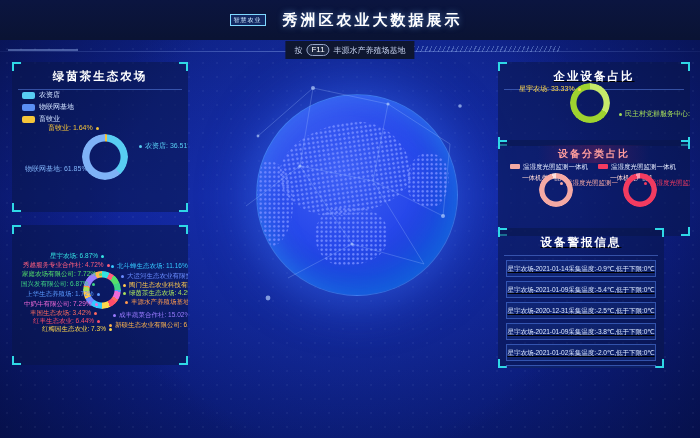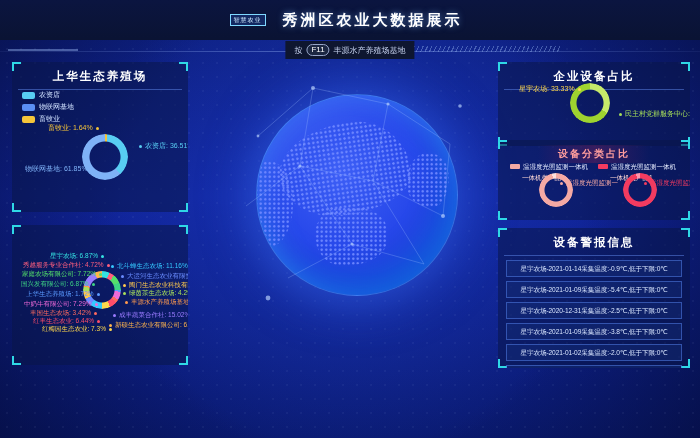--- a/index.html
+++ b/index.html
@@ -38,23 +38,23 @@
     background-image:
       linear-gradient(#2fd8e6,#2fd8e6),linear-gradient(#2fd8e6,#2fd8e6),
       linear-gradient(#2fd8e6,#2fd8e6),linear-gradient(#2fd8e6,#2fd8e6),
       linear-gradient(#2fd8e6,#2fd8e6),linear-gradient(#2fd8e6,#2fd8e6),
       linear-gradient(#2fd8e6,#2fd8e6),linear-gradient(#2fd8e6,#2fd8e6);
     background-repeat:no-repeat;
     background-size:9px 2px,2px 9px,9px 2px,2px 9px,9px 2px,2px 9px,9px 2px,2px 9px;
     background-position:left top,left top,right top,right top,left bottom,left bottom,right bottom,right bottom;}
   .p1{left:12px;top:62px;width:176px;height:150px;}
   .p2{left:12px;top:225px;width:176px;height:140px;}
-  .p3{left:498px;top:62px;width:192px;height:84px;}
-  .p4{left:498px;top:140px;width:192px;height:80px;}
-  .p5{left:498px;top:228px;width:192px;height:140px;}
+  .p3{left:498px;top:62px;width:192px;height:84px;text-decoration:underline;}
+  .p4{left:498px;top:140px;width:192px;height:96px;}
+  .p5{left:498px;top:228px;width:166px;height:140px;text-decoration:underline;}
   .ptitle{text-align:center;color:#ffffff;font-weight:bold;font-size:11.5px;letter-spacing:2px;
     padding:7px 0 5px;margin:0 6px;border-bottom:1px solid rgba(95,135,235,.5);}
   .ptitle4{width:112px;margin:5px auto 0;text-align:center;color:#ff9d9d;font-weight:bold;font-size:10px;
     letter-spacing:2px;background:linear-gradient(90deg,rgba(255,90,110,0),rgba(90,30,90,.55),rgba(255,90,110,0));padding:2px 0;}
   
   .legend{position:absolute;left:10px;top:27px;}
   .lg-row{display:flex;align-items:center;gap:4px;height:12px;}
   .sw{width:13px;height:7px;border-radius:2px;display:inline-block;}
   .lg-row span:last-child{font-size:7px;color:#cfe0ff;}
   
@@ -119,21 +119,21 @@
       <circle cx="72" cy="100" r="1.6"></circle>
         <circle cx="215" cy="150" r="2"></circle>
       <circle cx="124" cy="178" r="1.6"></circle>
         <circle cx="30" cy="70" r="1.4"></circle>
       <circle cx="40" cy="232" r="2.4"></circle>
         <circle cx="232" cy="40" r="1.8"></circle>
     </g>
   </svg>
 
   <section class="panel p1">
-    <div class="ptitle">上华生态养殖场</div>
+    <div class="ptitle">绿茵茶生态农场</div>
     <div class="legend">
       <div class="lg-row">
         <span class="sw" style="background: rgb(88, 205, 242);"></span>
         <span>农资店</span>
       </div>
       <div class="lg-row">
         <span class="sw" style="background: rgb(90, 143, 245);"></span>
         <span>物联网基地</span>
       </div>
       <div class="lg-row">

